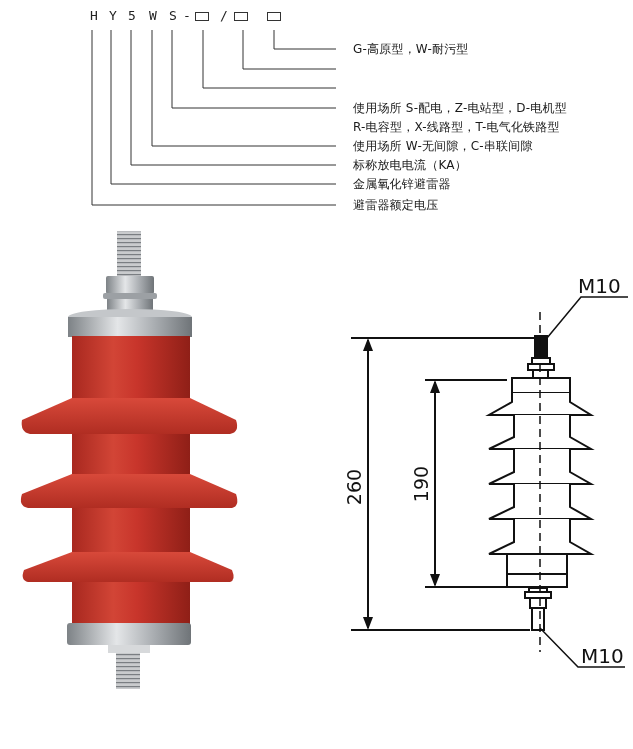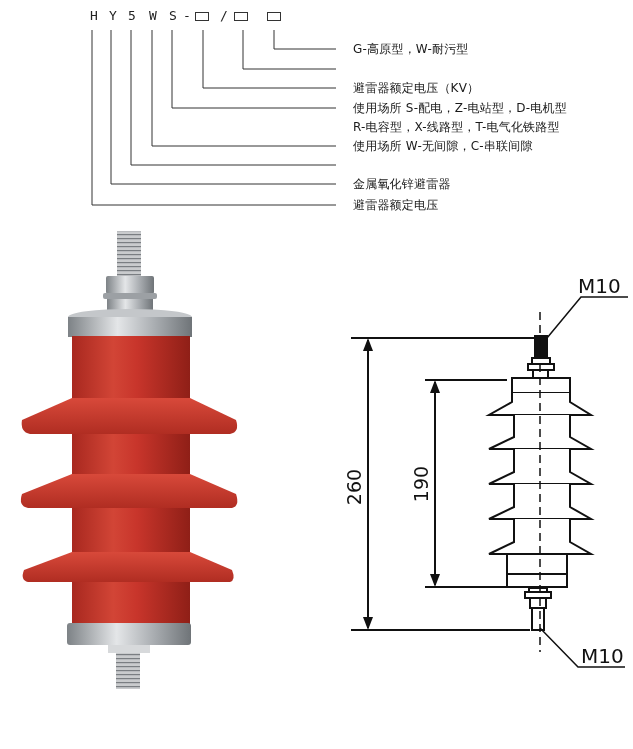--- a/index.html
+++ b/index.html
@@ -34,24 +34,24 @@
       <polyline points="203,30 203,88 336,88"></polyline>
       <polyline points="172,30 172,108 336,108"></polyline>
       <polyline points="152,30 152,146 336,146"></polyline>
       <polyline points="131,30 131,165 336,165"></polyline>
       <polyline points="111,30 111,184 336,184"></polyline>
       <polyline points="92,30 92,205 336,205"></polyline>
     </g>
   </svg>
 
   <div class="legend-line" style="top:41px">G-高原型，W-耐污型</div>
-  <div class="legend-line" style="top:80px">避雷器额定电压（KV）</div>
   <div class="legend-line" style="top:100px">使用场所 S-配电，Z-电站型，D-电机型</div>
   <div class="legend-line" style="top:119px"> R-电容型，X-线路型，T-电气化铁路型</div>
   <div class="legend-line" style="top:138px">使用场所 W-无间隙，C-串联间隙</div>
+  <div class="legend-line" style="top:157px">标称放电电流（KA）</div>
   <div class="legend-line" style="top:176px">金属氧化锌避雷器</div>
   <div class="legend-line" style="top:197px">避雷器额定电压</div>
 </div>
 
 <div id="photo">
   <svg width="300" height="529" viewBox="0 220 300 529">
     <defs>
       <linearGradient id="redBody" x1="0" x2="1" y1="0" y2="0">
         <stop offset="0" stop-color="#a8281f"></stop>
         <stop offset="0.35" stop-color="#d24536"></stop>

